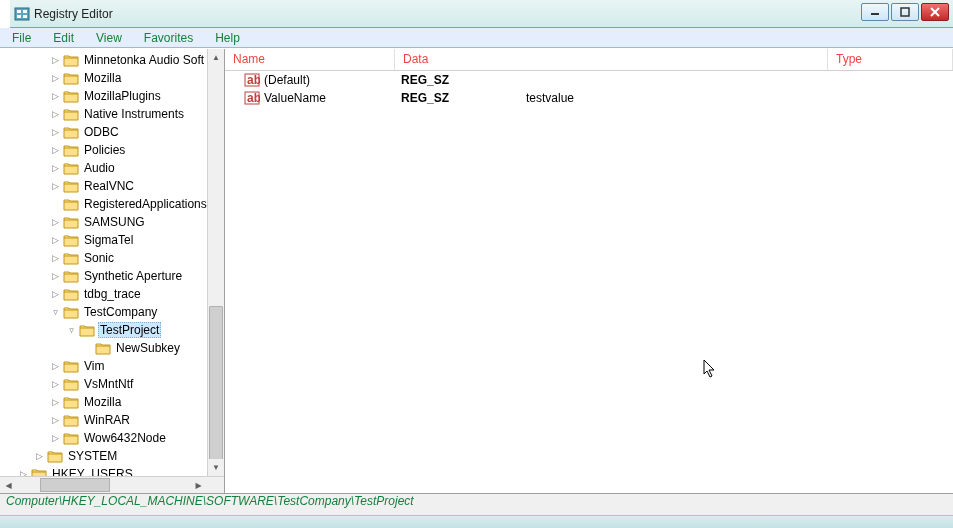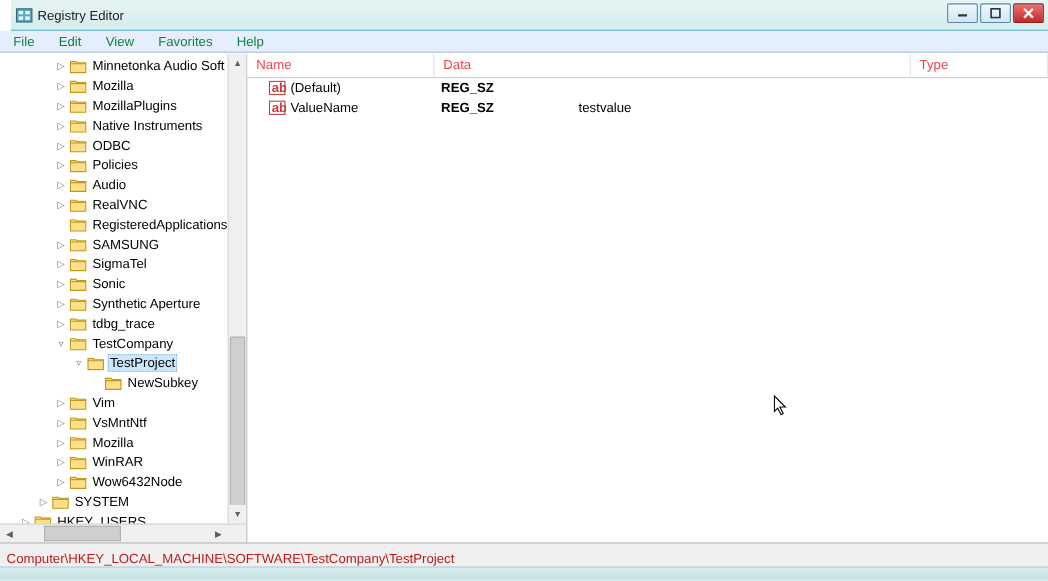--- a/index.html
+++ b/index.html
@@ -47,21 +47,21 @@
   .col-name{ width:170px;} .col-type{width:125px;} .col-data{flex:1;}
   .listbody { }
   .listrow { display:flex; height:18px; align-items:center;}
   .listrow .cell { padding: 0 6px;}
   .listrow .cell.n{width:170px; display:flex; align-items:center;padding-left:19px;}
   .listrow .cell.t{width:125px;font-weight:bold;}
   .listrow .cell.d{flex:1;}
   .valicon { width:16px; height:16px; margin-right:4px; display:inline-flex; align-items:center; justify-content:center; }
   
   
-  .statusbar { height: 22px; border-top: 1px solid #a0a0a0; background: #f0f0f0; display:flex; align-items:flex-end; padding:0 6px; color:#b91c1c;}
+  .statusbar { height: 22px; border-top: 1px solid #a0a0a0; background: #f0f0f0; display:flex; align-items:flex-start; padding:0 6px; color:#15803d;font-style:italic;}
   
   
   .cursor { position:absolute; left:478px; top:310px; pointer-events:none;}
   
   
   .bottomedge { height: 13px; background: linear-gradient(#d8ecee,#c4e2e4); border-top:1px solid #a0c8d0;}
 </style>
 </head>
 <body>
 

